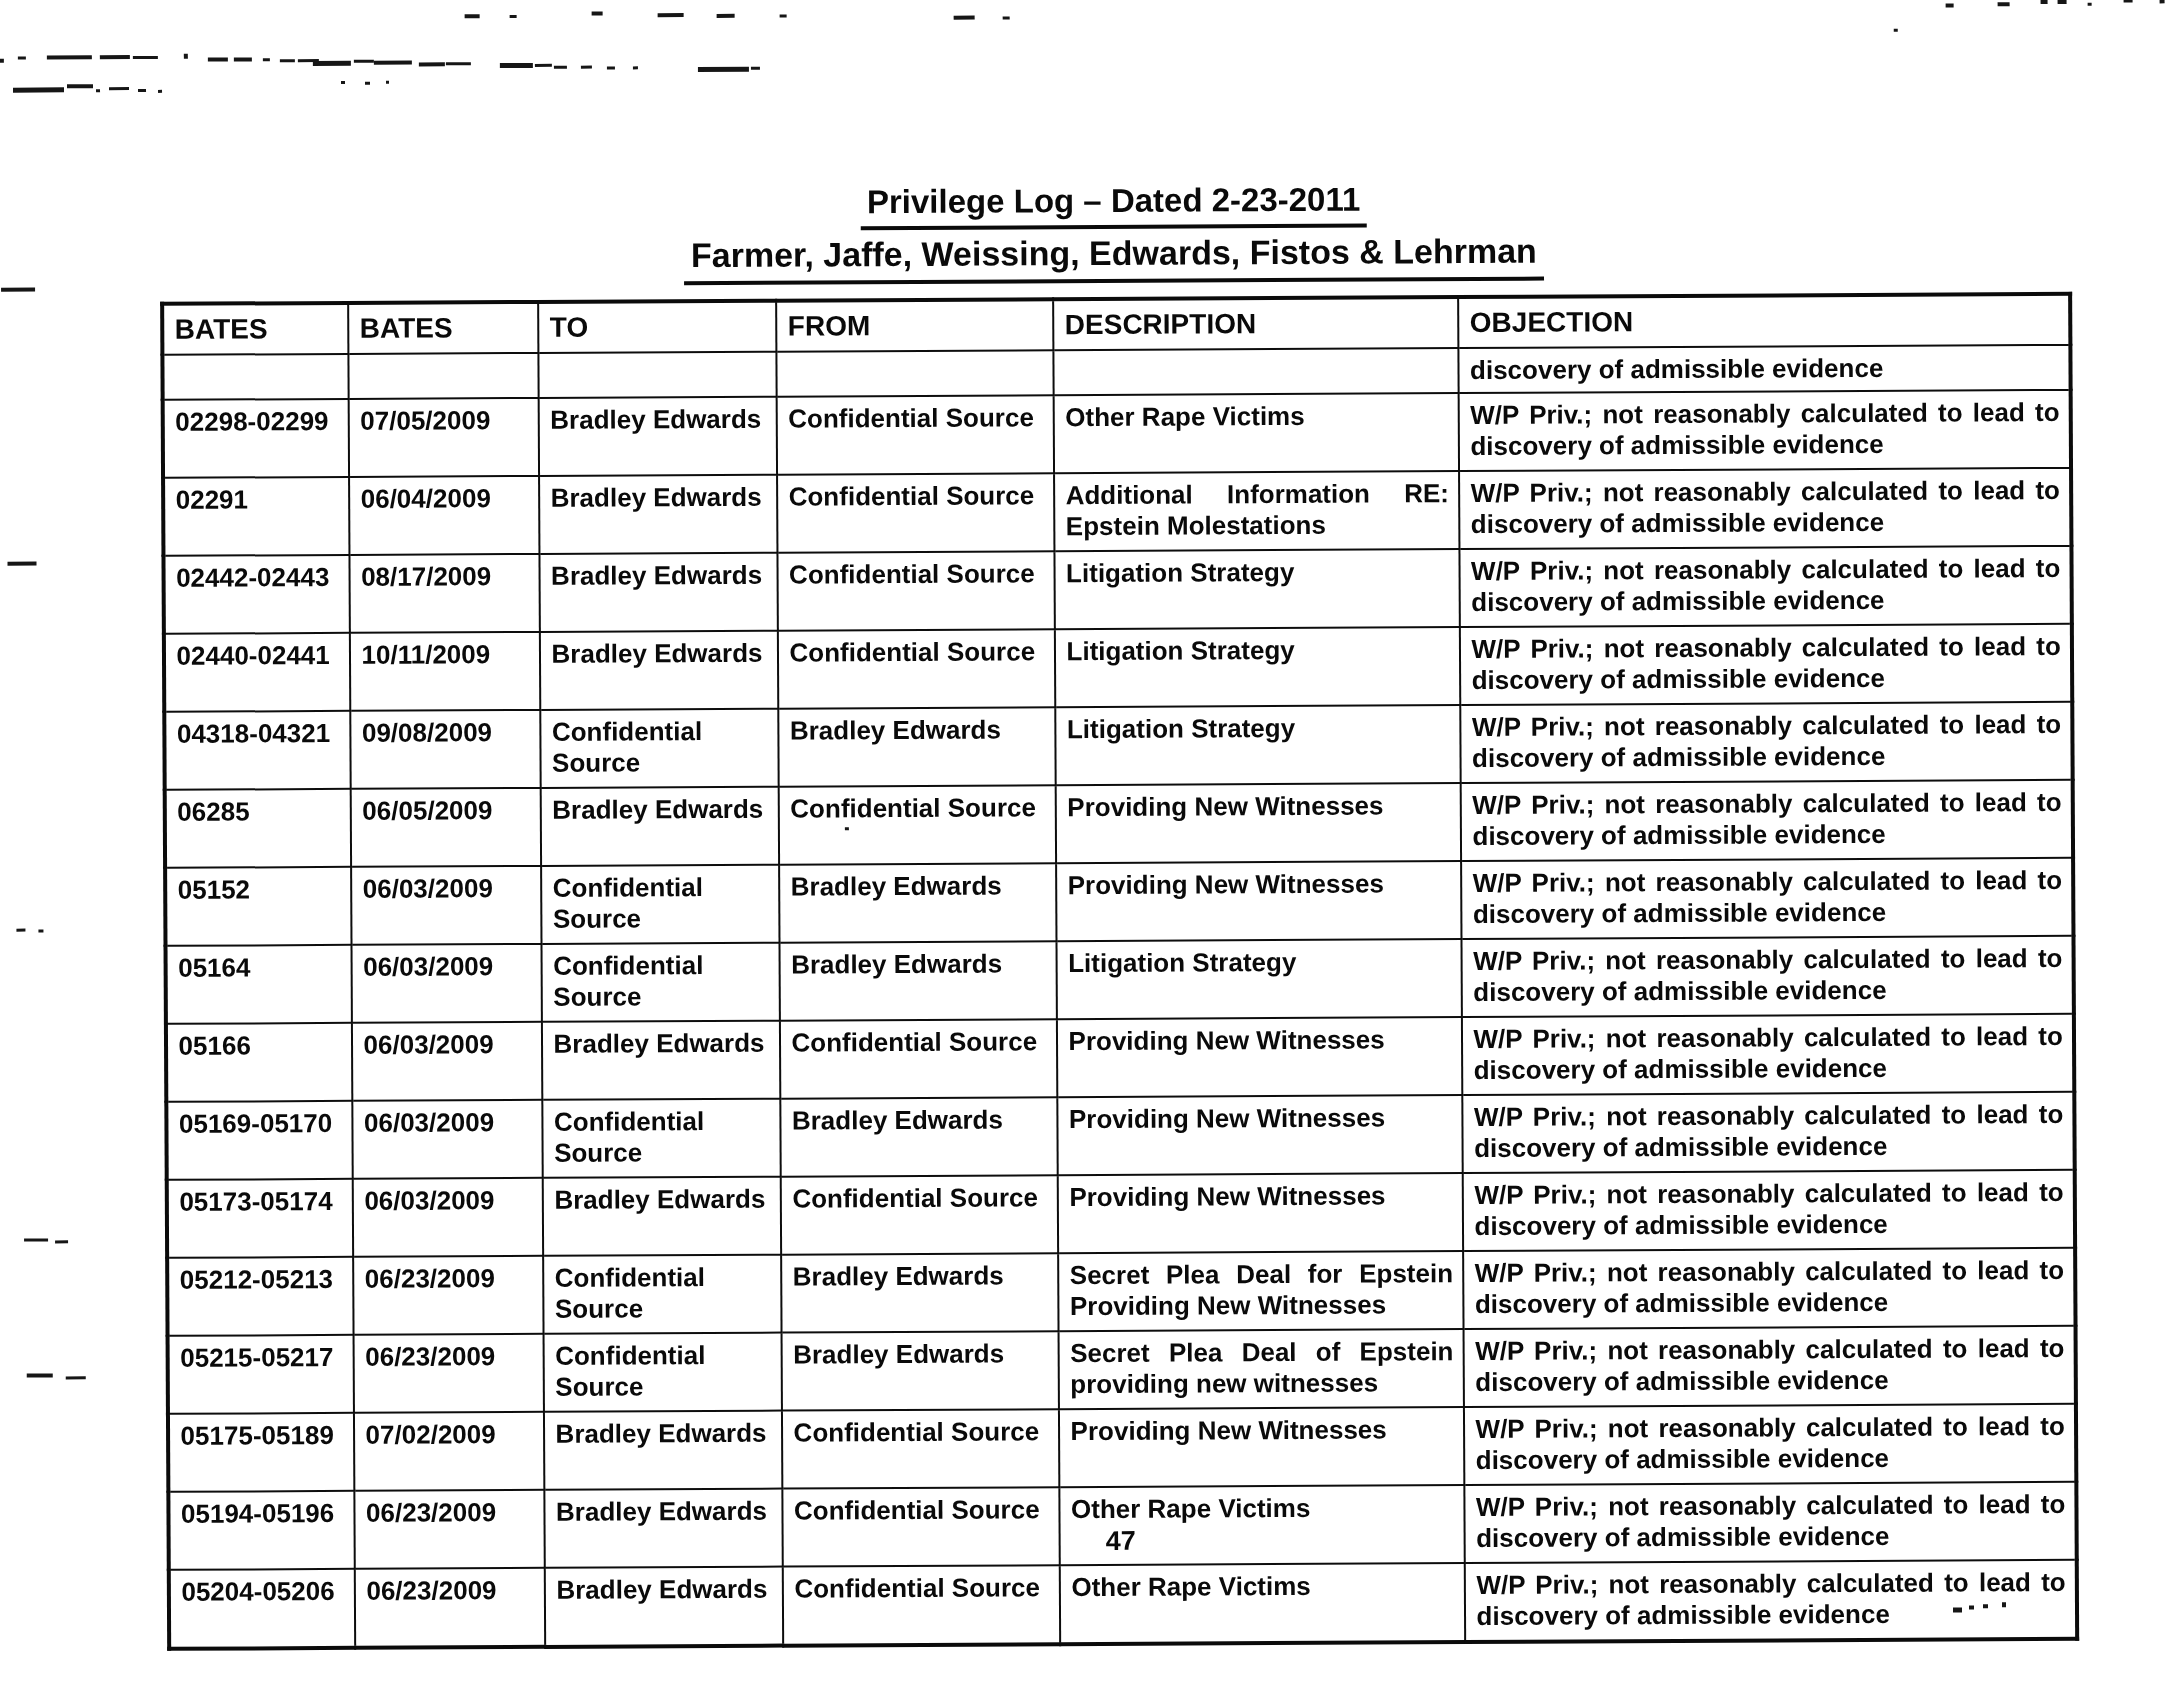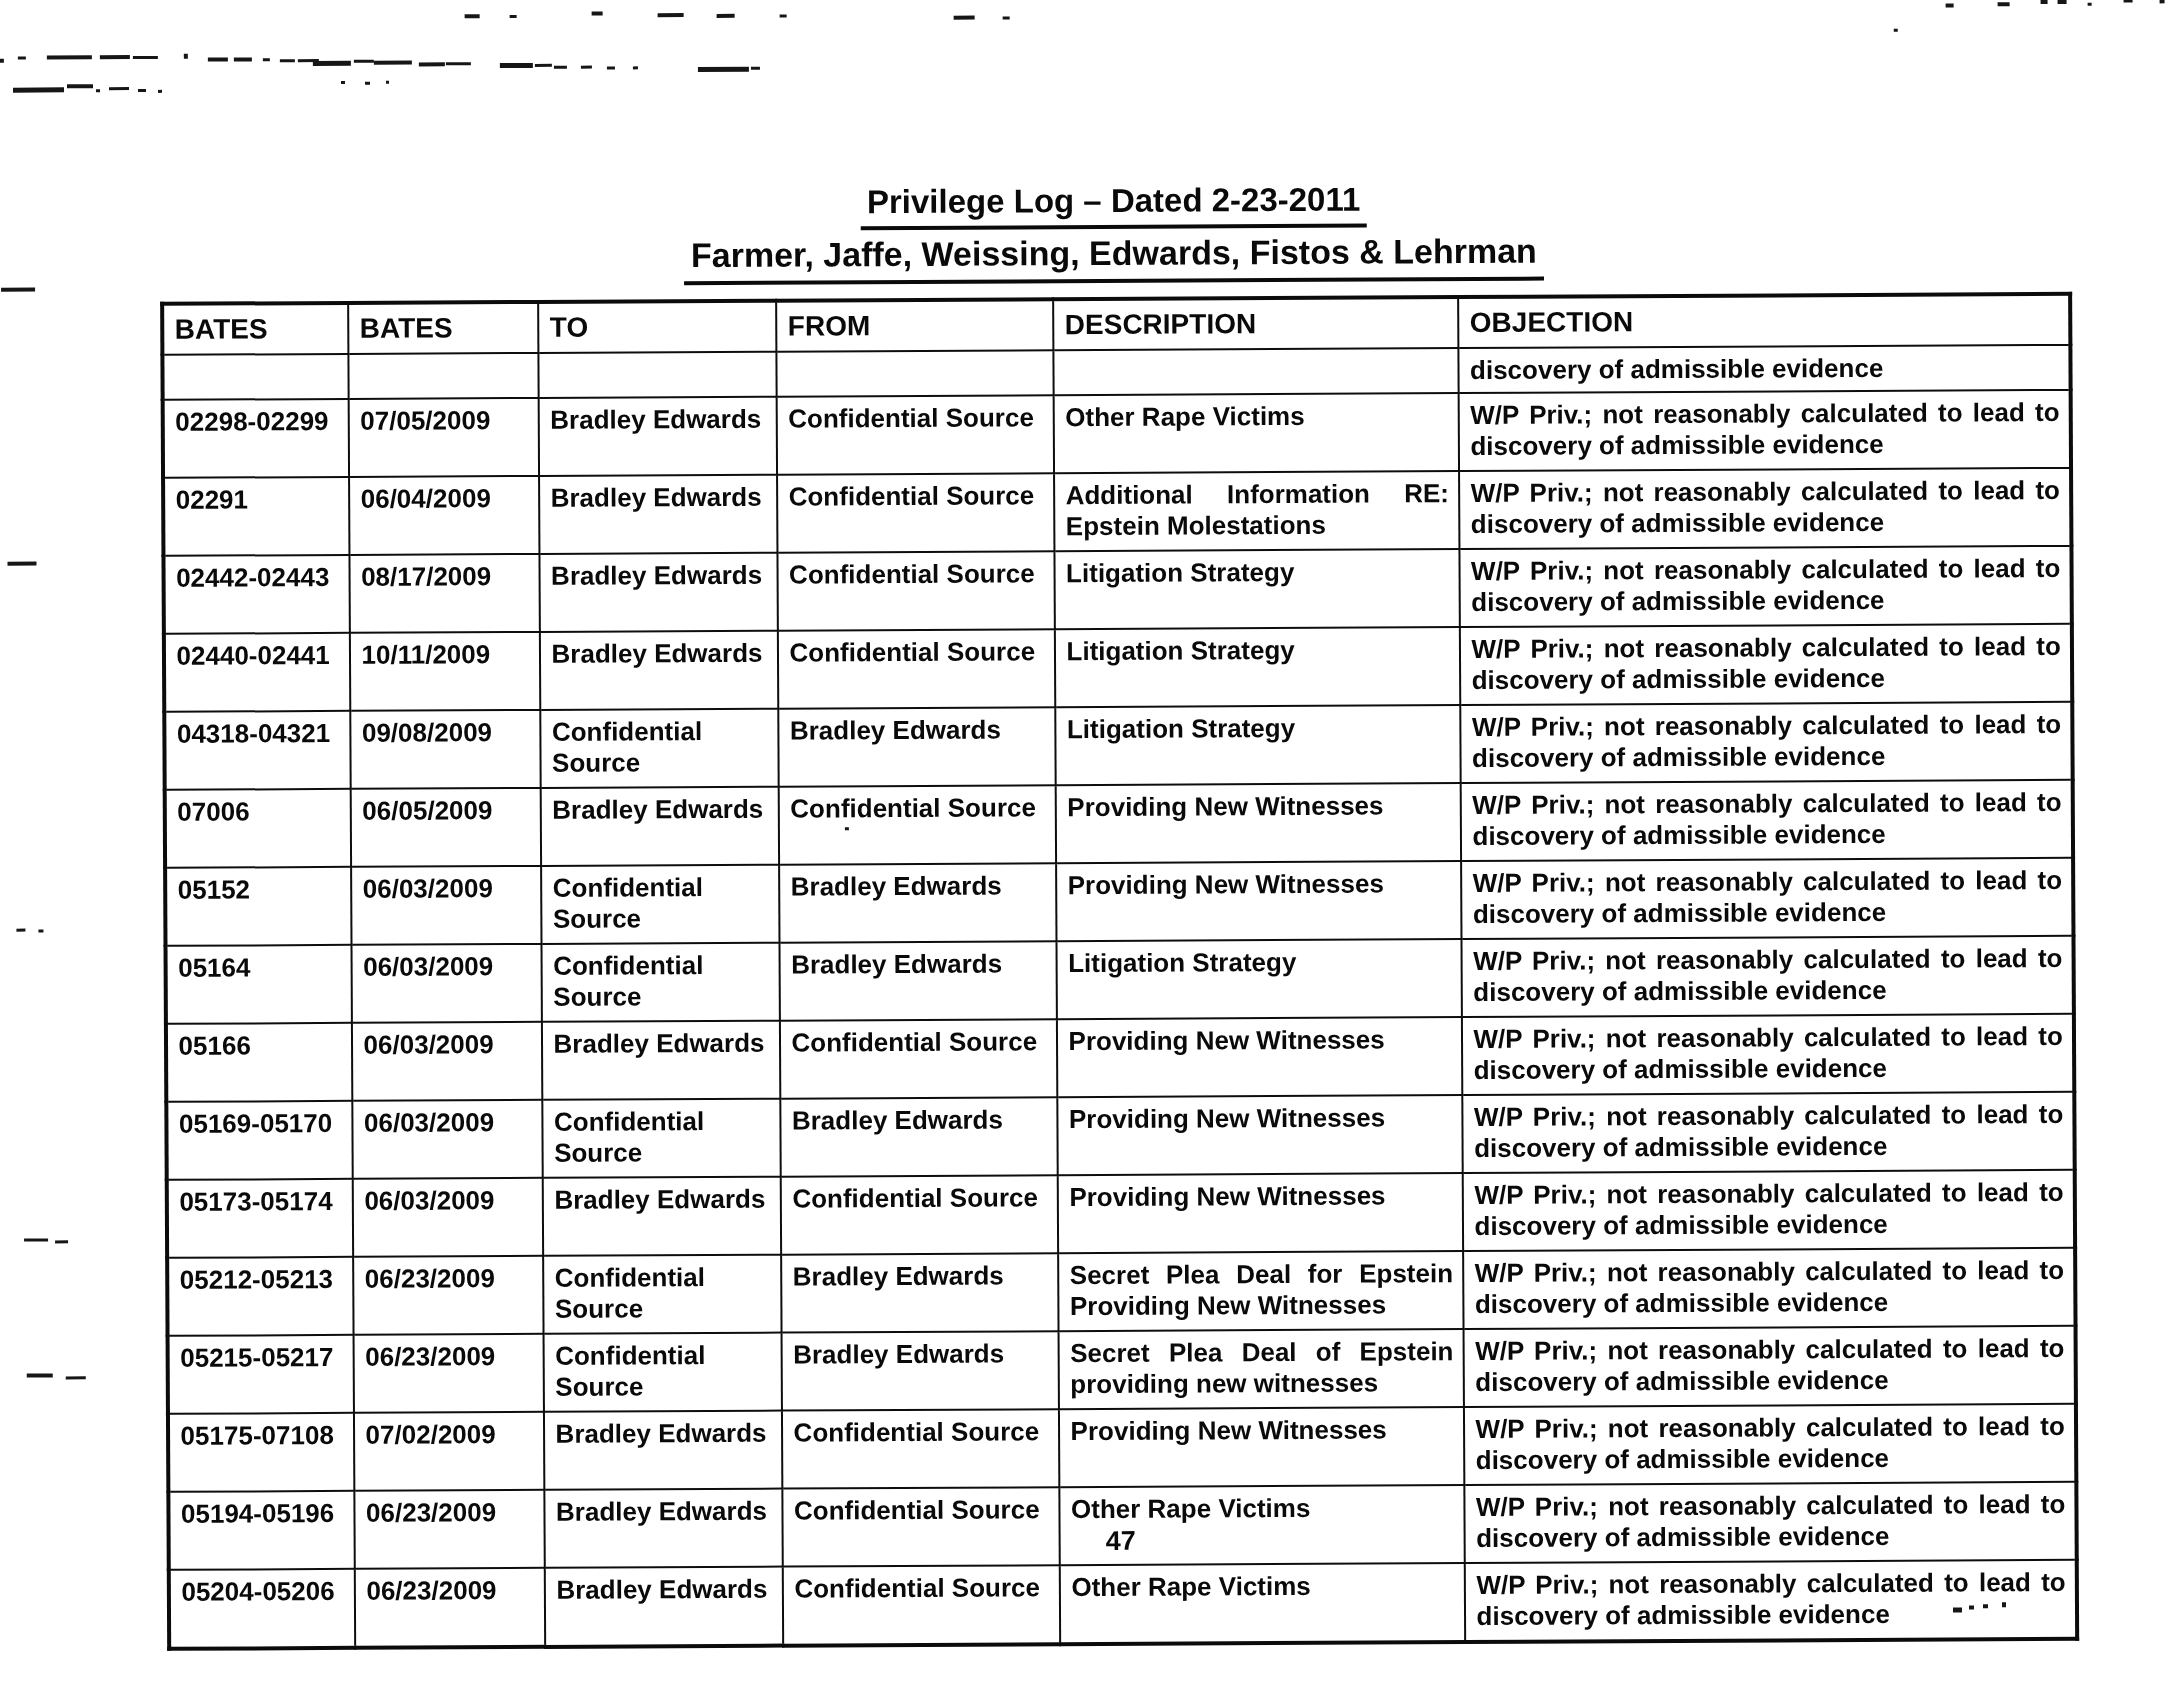--- a/index.html
+++ b/index.html
@@ -125,21 +125,21 @@
           </tr>
           <tr>
             <td class="col-bates">04318-04321</td>
             <td class="col-date">09/08/2009</td>
             <td class="col-to">Confidential Source</td>
             <td class="col-from">Bradley Edwards</td>
             <td class="col-description">Litigation Strategy</td>
             <td class="col-objection">W/P Priv.; not reasonably calculated to lead to discovery of admissible evidence</td>
           </tr>
           <tr>
-            <td class="col-bates">07006</td>
+            <td class="col-bates">06285</td>
             <td class="col-date">06/05/2009</td>
             <td class="col-to">Bradley Edwards</td>
             <td class="col-from">Confidential Source</td>
             <td class="col-description">Providing New Witnesses</td>
             <td class="col-objection">W/P Priv.; not reasonably calculated to lead to discovery of admissible evidence</td>
           </tr>
           <tr>
             <td class="col-bates">05152</td>
             <td class="col-date">06/03/2009</td>
             <td class="col-to">Confidential Source</td>
@@ -189,21 +189,21 @@
           </tr>
           <tr>
             <td class="col-bates">05215-05217</td>
             <td class="col-date">06/23/2009</td>
             <td class="col-to">Confidential Source</td>
             <td class="col-from">Bradley Edwards</td>
             <td class="col-description">Secret Plea Deal of Epstein providing new witnesses</td>
             <td class="col-objection">W/P Priv.; not reasonably calculated to lead to discovery of admissible evidence</td>
           </tr>
           <tr>
-            <td class="col-bates">05175-07108</td>
+            <td class="col-bates">05175-05189</td>
             <td class="col-date">07/02/2009</td>
             <td class="col-to">Bradley Edwards</td>
             <td class="col-from">Confidential Source</td>
             <td class="col-description">Providing New Witnesses</td>
             <td class="col-objection">W/P Priv.; not reasonably calculated to lead to discovery of admissible evidence</td>
           </tr>
           <tr>
             <td class="col-bates">05194-05196</td>
             <td class="col-date">06/23/2009</td>
             <td class="col-to">Bradley Edwards</td>

